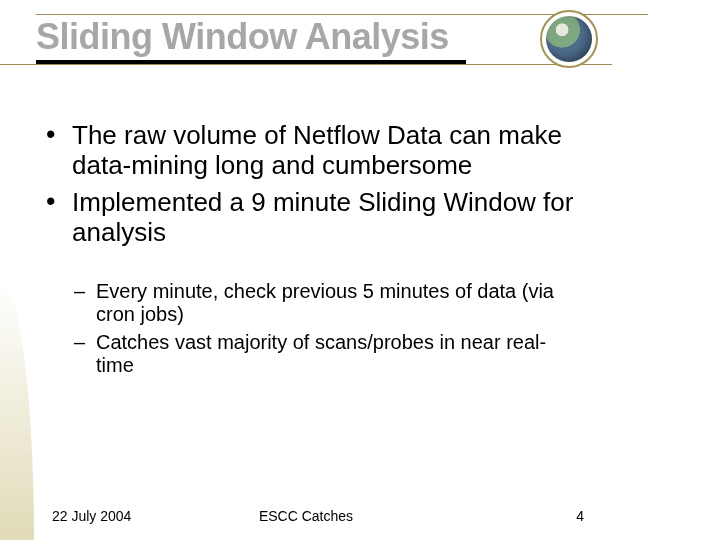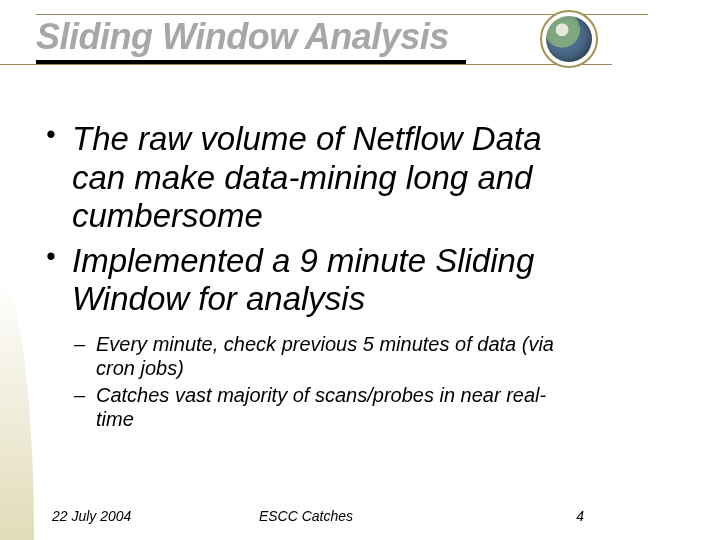--- a/index.html
+++ b/index.html
@@ -3,21 +3,21 @@
 <meta charset="utf-8">
 <style>
   * { margin: 0; padding: 0; box-sizing: border-box; }
   html, body { width: 720px; height: 540px; overflow: hidden; }
   body {
     font-family: Arial, Helvetica, sans-serif;
     background: #ffffff;
     position: relative;
   }
   .slide {
-    width: 612px; height: 540px; position: relative; font-style: italic;
+    width: 612px; height: 540px; position: relative;
   }
   .title-bar {
     position: absolute;
     top: 14px; left: 36px; right: 0;
     height: 60px;
   }
   .title-line-top {
     position: absolute;
     top: 0; left: 0; right: -36px;
     border-top: 1px solid #9a8b57;
@@ -59,23 +59,23 @@
     background: radial-gradient(circle at 35% 30%, #e8e8dc 0 14%, #7fa780 15% 40%, #4e6e8f 41% 70%, #2c4660 100%);
     box-shadow: inset -4px -4px 8px rgba(0,0,0,0.35);
   }
   .body-area {
     position: absolute;
     top: 120px; left: 40px; right: 30px;
     color: #000;
   }
   .bullets1 {
     list-style: none;
-    font-size: 33px;
+    font-size: 26px;
     line-height: 1.17;
-    margin-bottom: 14px;
+    margin-bottom: 32px;
   }
   .bullets1 > li {
     position: relative;
     padding-left: 32px;
     margin-bottom: 6px;
   }
   .bullets1 > li::before {
     content: "•";
     position: absolute;
     left: 6px; top: -1px;

